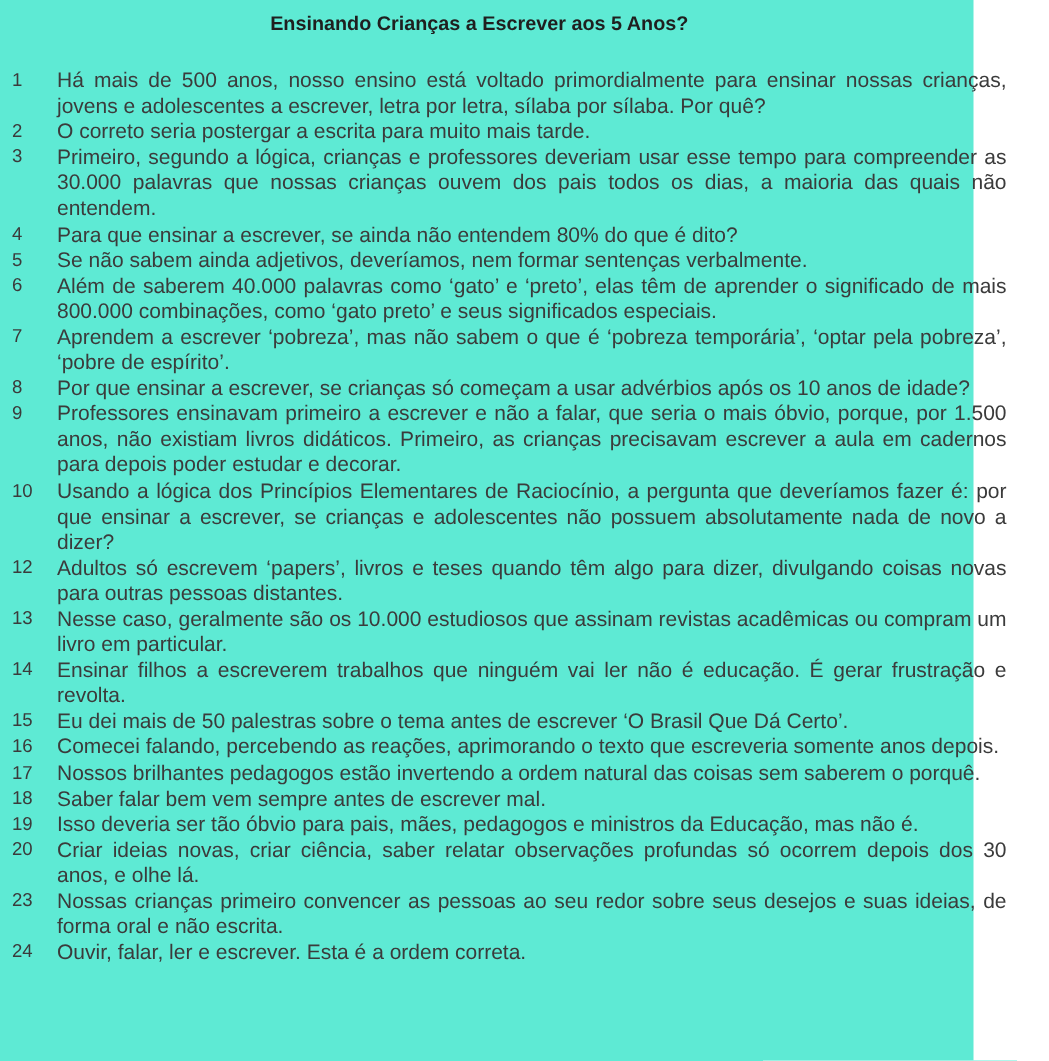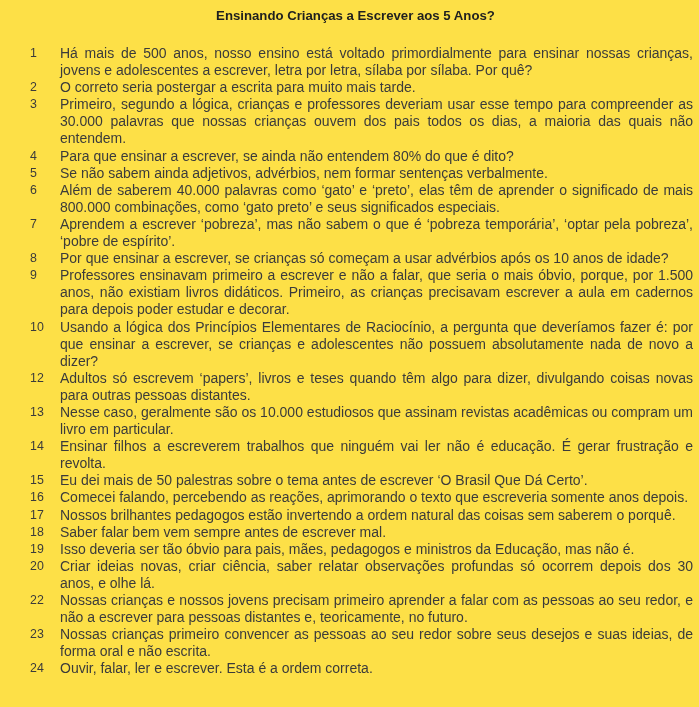--- a/index.html
+++ b/index.html
@@ -9,24 +9,24 @@
   body {
     width: 699px;
     height: 707px;
     background: #ffffff;
     font-family: "Liberation Sans", sans-serif;
     color: #3b3b3b;
     overflow: hidden;
   }
   .page {
     box-sizing: border-box;
-    width: 699px;
+    width: 649px;
     height: 707px;
-    padding: 7px 18px 0 30px;
-    background: #fde047;
+    padding: 7px 18px 0 8px;
+    background: #5eead4;
   }
   .title {
     margin: 0 0 20px 0;
     text-align: center;
     font-size: 13.2px;
     font-weight: bold;
     color: #1f1f1f;
     line-height: 18px;
     letter-spacing: 0px;
   }
@@ -71,21 +71,21 @@
       <div class="item">
         <span class="num">3</span>
         <span class="txt">Primeiro, segundo a lógica, crianças e professores deveriam usar esse tempo para compreender as 30.000 palavras que nossas crianças ouvem dos pais todos os dias, a maioria das quais não entendem.</span>
       </div>
       <div class="item">
         <span class="num">4</span>
         <span class="txt">Para que ensinar a escrever, se ainda não entendem 80% do que é dito?</span>
       </div>
       <div class="item">
         <span class="num">5</span>
-        <span class="txt">Se não sabem ainda adjetivos, advérbios, nem formar sentenças verbalmente.</span>
+        <span class="txt">Se não sabem ainda adjetivos, deveríamos, nem formar sentenças verbalmente.</span>
       </div>
       <div class="item">
         <span class="num">6</span>
         <span class="txt">Além de saberem 40.000 palavras como ‘gato’ e ‘preto’, elas têm de aprender o significado de mais 800.000 combinações, como ‘gato preto’ e seus significados especiais.</span>
       </div>
       <div class="item">
         <span class="num">7</span>
         <span class="txt">Aprendem a escrever ‘pobreza’, mas não sabem o que é ‘pobreza temporária’, ‘optar pela pobreza’, ‘pobre de espírito’.</span>
       </div>
       <div class="item">
@@ -130,24 +130,20 @@
       </div>
       <div class="item">
         <span class="num">19</span>
         <span class="txt">Isso deveria ser tão óbvio para pais, mães, pedagogos e ministros da Educação, mas não é.</span>
       </div>
       <div class="item">
         <span class="num">20</span>
         <span class="txt">Criar ideias novas, criar ciência, saber relatar observações profundas só ocorrem depois dos 30 anos, e olhe lá.</span>
       </div>
       <div class="item">
-        <span class="num">22</span>
-        <span class="txt">Nossas crianças e nossos jovens precisam primeiro aprender a falar com as pessoas ao seu redor, e não a escrever para pessoas distantes e, teoricamente, no futuro.</span>
-      </div>
-      <div class="item">
         <span class="num">23</span>
         <span class="txt">Nossas crianças primeiro convencer as pessoas ao seu redor sobre seus desejos e suas ideias, de forma oral e não escrita.</span>
       </div>
       <div class="item">
         <span class="num">24</span>
         <span class="txt">Ouvir, falar, ler e escrever. Esta é a ordem correta.</span>
       </div>
     </div>
 </div>
 

